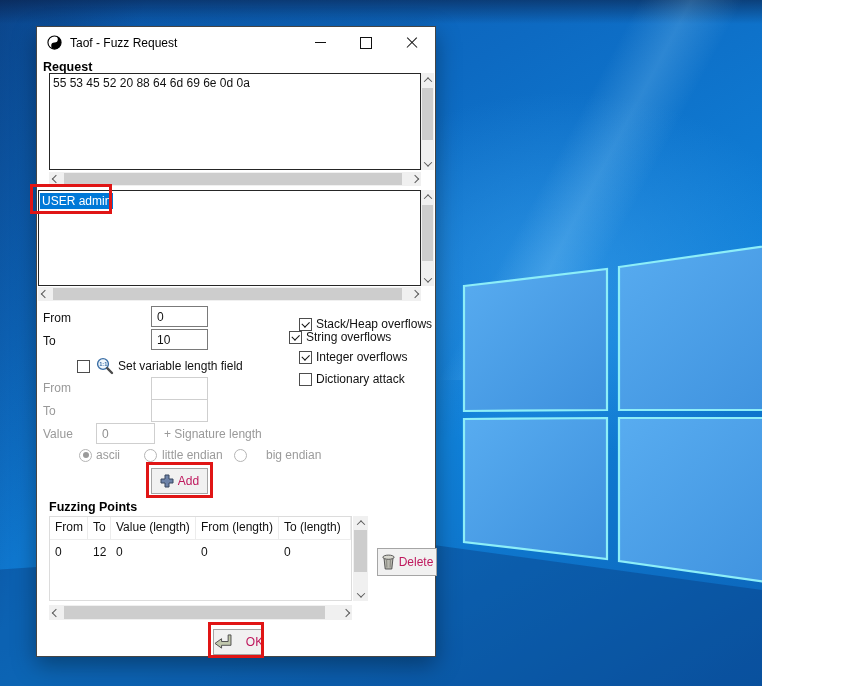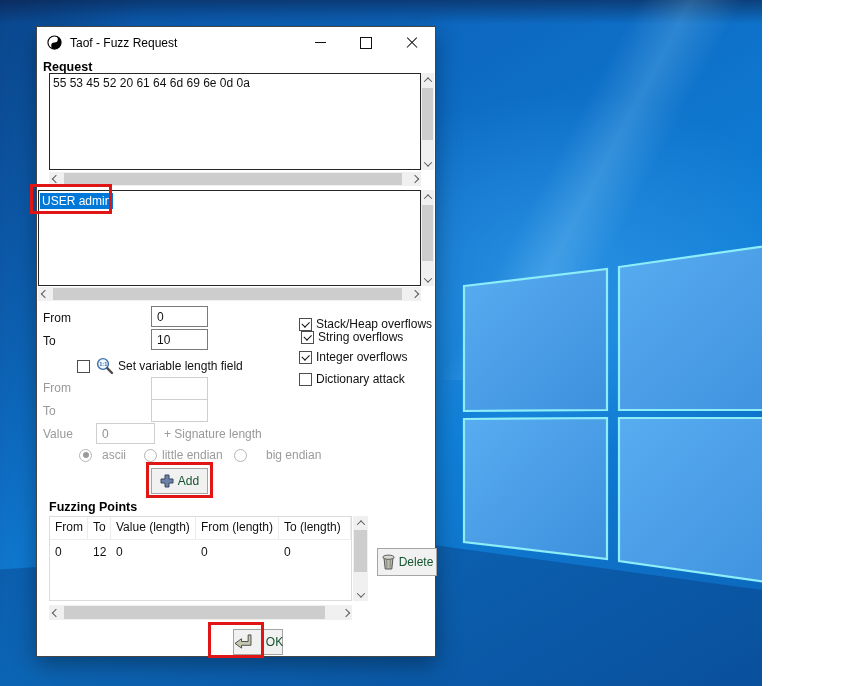--- a/index.html
+++ b/index.html
@@ -59,21 +59,21 @@
   .cb-row{position:absolute;display:flex;align-items:center;gap:4px;}
   .checkbox{width:13px;height:13px;border:1px solid #4d4d4d;background:#fff;position:relative;display:inline-block;box-sizing:border-box;flex:0 0 13px;}
   .checkbox.checked::after{content:"";position:absolute;left:1.5px;top:2px;width:6px;height:3.5px;
     border-left:1.6px solid #101010;border-bottom:1.6px solid #101010;transform:rotate(-45deg);}
   .cb-label{font-size:12px;color:#111;white-space:nowrap;}
   .radio{width:13px;height:13px;border:1px solid #b5b5b5;border-radius:50%;background:#fff;display:inline-block;position:relative;box-sizing:border-box;}
   .radio.selected::after{content:"";position:absolute;left:2.5px;top:2.5px;width:6px;height:6px;border-radius:50%;background:#9a9a9a;}
   .radio-label{font-size:12px;color:#9b9b9b;white-space:nowrap;}
 
   .btn{position:absolute;display:flex;align-items:center;justify-content:center;gap:4px;background:#f1f1f1;
-    border:1px solid #a5a5a5;font-size:12px;color:#14532d;box-sizing:border-box;cursor:default;}
+    border:1px solid #a5a5a5;font-size:12px;color:#be185d;box-sizing:border-box;cursor:default;}
 
   
   .fp-table{position:absolute;background:#fff;border:1px solid #dcdcdc;box-sizing:border-box;font-size:12px;color:#111;}
   .fp-row{display:grid;grid-template-columns:38px 23px 85px 83px 72px;}
   .fp-head{height:22px;border-bottom:1px solid #ededed;}
   .fp-cell{padding:3px 0 0 5px;white-space:nowrap;overflow:hidden;}
   .fp-head .fp-cell{border-right:1px solid #ececec;}
   .fp-data .fp-cell{padding-top:5px;}
 
   .ann{position:absolute;border:3px solid #e01515;box-sizing:border-box;pointer-events:none;z-index:60;}
@@ -121,21 +121,21 @@
           </span>
         <span class="wc">
             <i class="glyph-close"></i>
           </span>
       </div>
     </div>
 
     <div class="blabel" style="left:6px;top:33px;">Request</div>
 
     <div class="textbox" style="left:12px;top:46px;width:372px;height:97px;">
-      <div class="hexline">55 53 45 52 20 61 64 6d 69 6e 0d 0a</div>
+      <div class="hexline">55 53 45 52 20 88 64 6d 69 6e 0d 0a</div>
     </div>
     <div class="sb-v" style="left:384px;top:46px;height:97px;">
       <span class="sb-btn">
           <i class="chev up"></i>
         </span>
       <span class="sb-track">
           <span class="sb-thumb-v" style="top:2px;height:52px;"></span>
         </span>
       <span class="sb-btn">
           <i class="chev down"></i>
@@ -181,21 +181,21 @@
 
     <div class="flabel" style="left:6px;top:284px;">From</div>
     <input class="tfield" style="left: 114px; top: 279px; width: 57px; height: 21px;" value="0">
     <div class="flabel" style="left:6px;top:307px;">To</div>
     <input class="tfield" style="left: 114px; top: 302px; width: 57px; height: 21px;" value="10">
 
     <div class="cb-row" style="left:262px;top:290px;">
       <span class="checkbox checked"></span>
       <span class="cb-label">Stack/Heap overflows</span>
     </div>
-    <div class="cb-row" style="left:264px;top:303px;">
+    <div class="cb-row" style="left:252px;top:303px;">
       <span class="checkbox checked"></span>
       <span class="cb-label">String overflows</span>
     </div>
     <div class="cb-row" style="left:262px;top:323px;">
       <span class="checkbox checked"></span>
       <span class="cb-label">Integer overflows</span>
     </div>
     <div class="cb-row" style="left:262px;top:345px;">
       <span class="checkbox"></span>
       <span class="cb-label">Dictionary attack</span>
@@ -214,21 +214,21 @@
     </div>
 
     <div class="flabel dim" style="left:6px;top:354px;">From</div>
     <input class="tfield dim" style="left: 114px; top: 350px; width: 57px; height: 23px;" value="">
     <div class="flabel dim" style="left:6px;top:377px;">To</div>
     <input class="tfield dim" style="left: 114px; top: 372px; width: 57px; height: 23px;" value="">
     <div class="flabel dim" style="left:6px;top:400px;">Value</div>
     <input class="tfield dim" style="left: 59px; top: 396px; width: 59px; height: 21px;" value="0">
     <div class="flabel dim" style="left:127px;top:400px;">+ Signature length</div>
 
-    <div class="cb-row" style="left:42px;top:421px;gap:10px;">
+    <div class="cb-row" style="left:42px;top:421px;gap:4px;">
       <span class="radio selected"></span>
       <span class="radio-label">ascii</span>
     </div>
     <div class="cb-row" style="left:107px;top:421px;gap:5px;">
       <span class="radio"></span>
       <span class="radio-label">little endian</span>
     </div>
     <div class="cb-row" style="left:197px;top:421px;gap:19px;">
       <span class="radio"></span>
       <span class="radio-label">big endian</span>
@@ -290,21 +290,21 @@
           <i class="chev left"></i>
         </span>
       <span class="sb-track">
           <span class="sb-thumb-h" style="left:2px;right:14px;"></span>
         </span>
       <span class="sb-btn">
           <i class="chev right"></i>
         </span>
     </div>
 
-    <div class="btn" style="left:176px;top:602px;width:50px;height:26px;gap:14px;margin-left:20px;">
+    <div class="btn" style="left:176px;top:602px;width:50px;height:26px;gap:14px;">
       <span style="display:inline-flex;">
         <svg width="19" height="16" viewBox="0 0 20 17">
           <path d="M16 1 L16 8 L9 8 L9 5 L2 10 L9 15 L9 12 L19 12 L19 1 Z" fill="#c2c9ad" stroke="#4a4a4a" stroke-width="1"></path>
         </svg>
       </span>
       <span>OK</span>
     </div>
   </div>
 
   <div class="ann" style="left:30px;top:184px;width:82px;height:30px;"></div>

